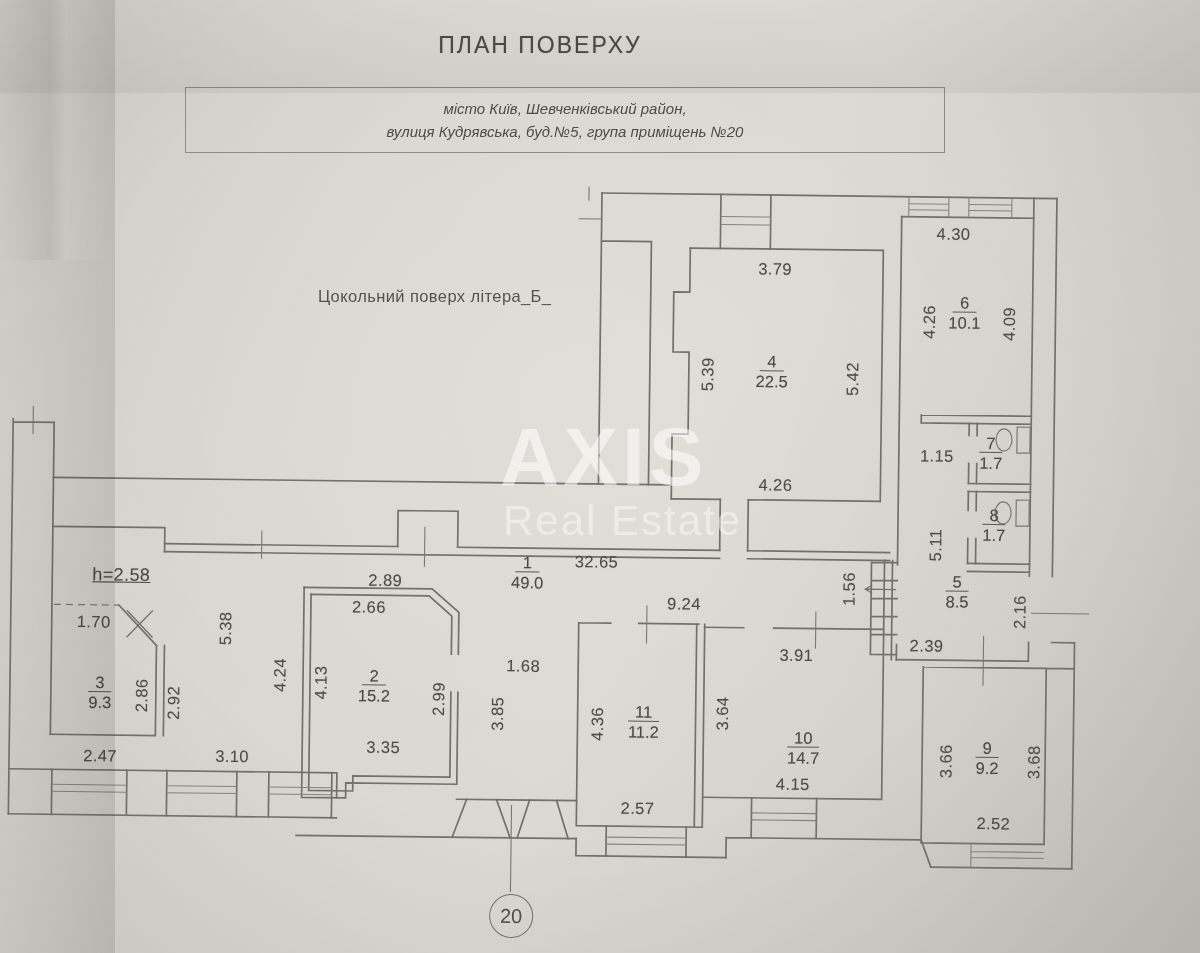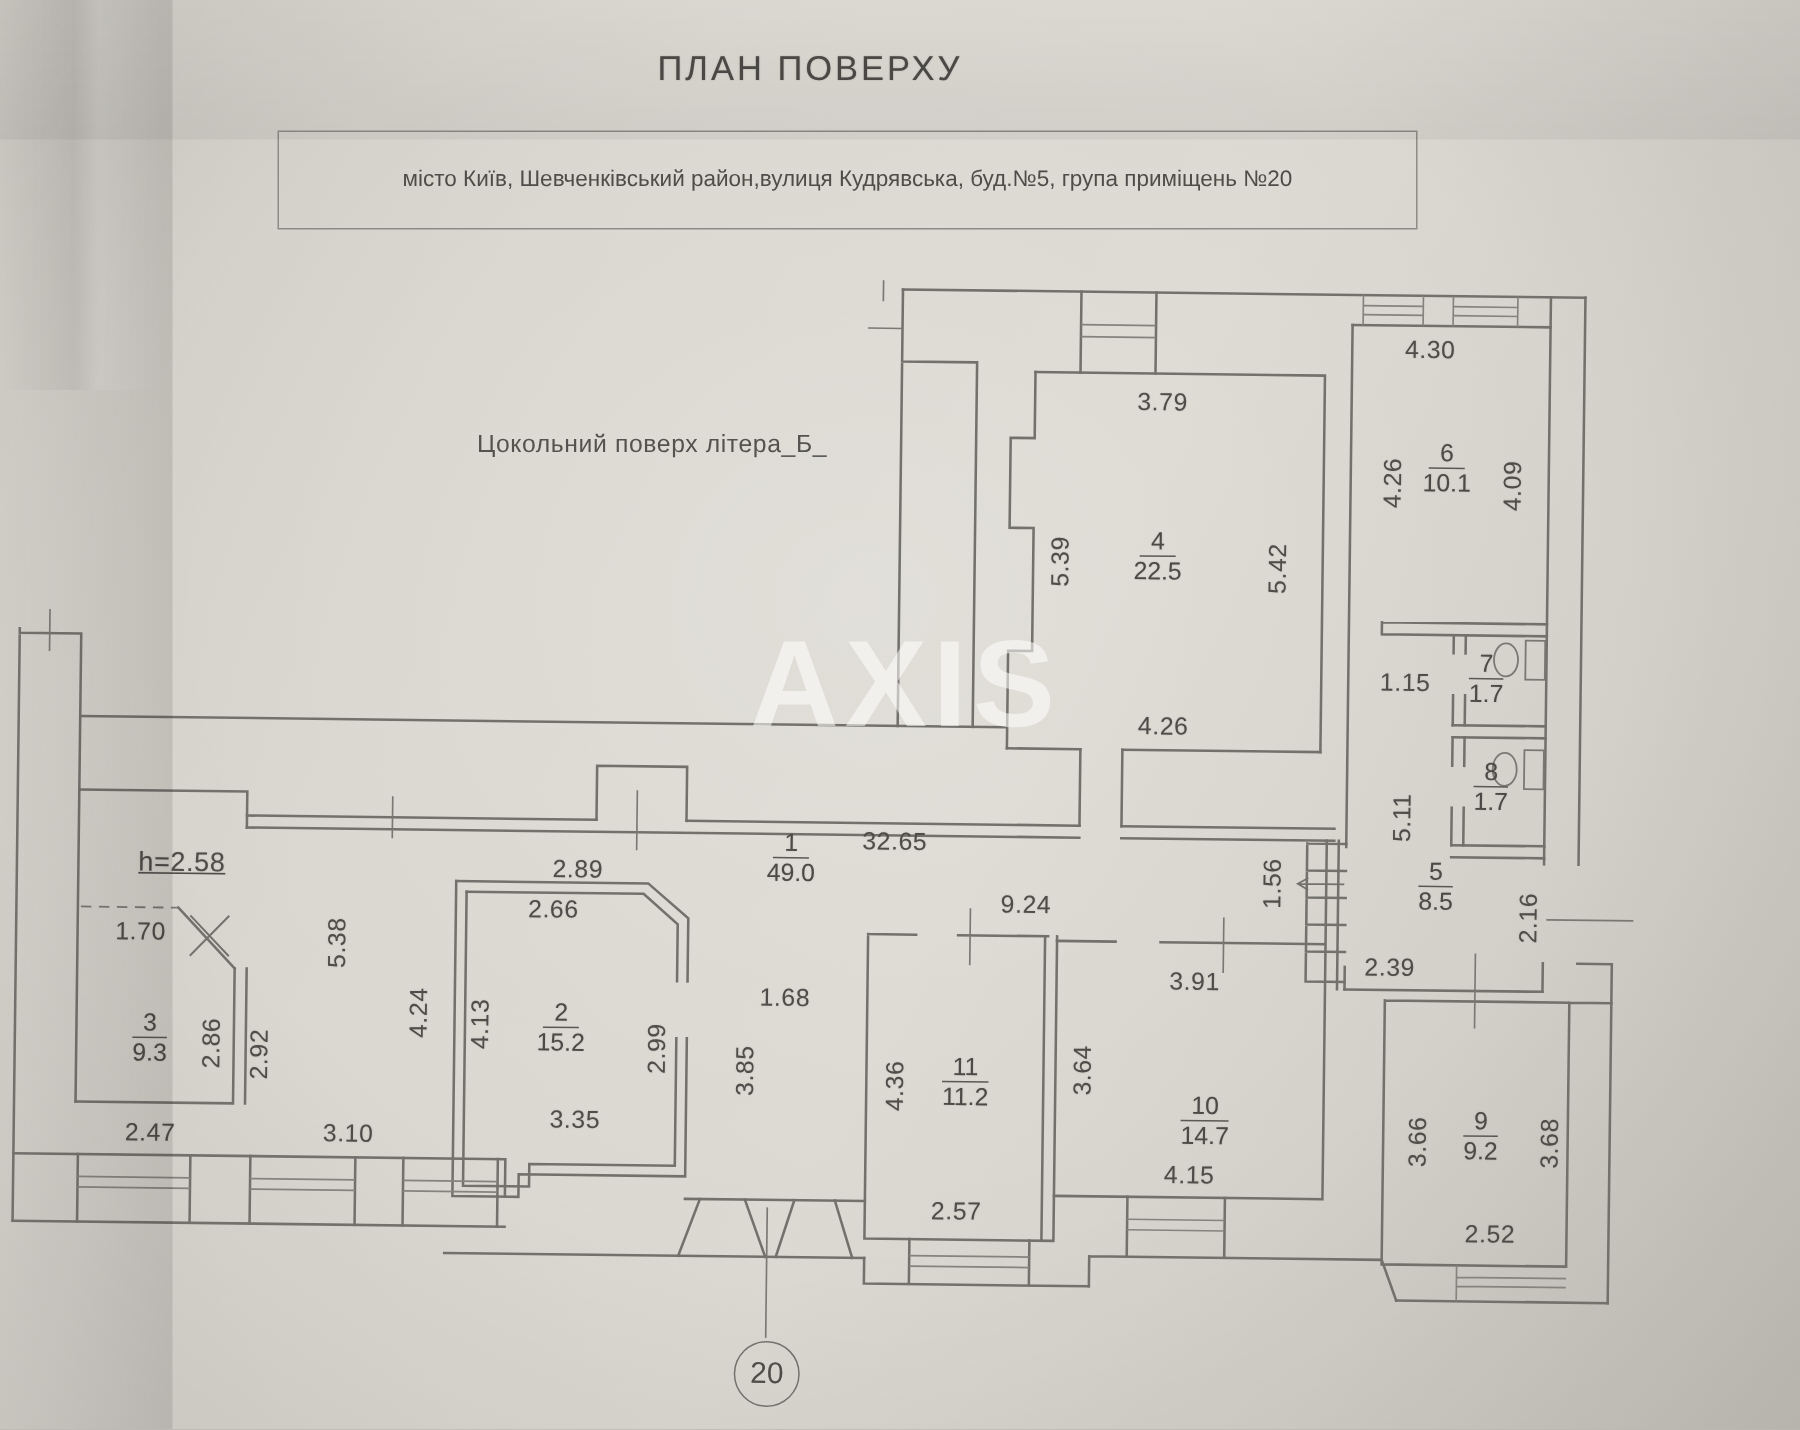--- a/index.html
+++ b/index.html
@@ -15,22 +15,22 @@
     background:linear-gradient(90deg,rgba(0,0,0,0) 0%,rgba(0,0,0,.06) 60%,rgba(0,0,0,.10) 100%);}
   .shade.bottomedge{left:0;top:860px;width:1200px;height:93px;inset:auto;
     background:linear-gradient(180deg,rgba(0,0,0,0),rgba(0,0,0,.05));}
 
   .doc-title{position:absolute;left:0;top:32px;width:1080px;text-align:center;
     font-size:23px;letter-spacing:2px;color:#4c4a46;text-shadow:0 0 1px rgba(76,74,70,.4);}
   .addr-table{position:absolute;left:185px;top:87px;width:758px;height:64px;
     border:1.6px solid #8d8b85;display:flex;color:#4f4d49;}
   .addr-left{flex:0 0 452px;border-right:1.6px solid #8d8b85;display:flex;align-items:center;justify-content:center;
     font-size:14.5px;text-align:center;padding:2px 8px;box-sizing:border-box;}
-  .addr-right{flex:1;display:flex;flex-direction:row;align-items:center;justify-content:center;
-    font-size:15px;line-height:1.55;text-align:center;padding:2px 4px;box-sizing:border-box;}
+  .addr-right{flex:1;display:flex;flex-direction:column;align-items:center;justify-content:center;
+    font-size:15px;line-height:1.55;text-align:center;padding:2px 4px;box-sizing:border-box;font-style:italic;}
   .scale-label{position:absolute;left:380px;top:168px;width:300px;text-align:center;font-size:15px;color:#54524e;}
   .floor-label{position:absolute;left:318px;top:287px;font-size:16.5px;color:#55534f;letter-spacing:.4px;}
 
   #plan{position:absolute;inset:0;transform:rotate(.7deg);transform-origin:520px 520px;}
   #plan svg{position:absolute;inset:0;}
   #plan-labels{position:absolute;inset:0;}
   .dim{position:absolute;font-size:16.5px;color:#4f4d49;white-space:nowrap;letter-spacing:.4px;
     text-shadow:0 0 1px rgba(79,77,73,.3);}
   .dim.u{text-decoration:underline;}
   .room{position:absolute;transform:translate(-50%,-50%);display:flex;flex-direction:column;align-items:center;
@@ -240,16 +240,17 @@
           <span class="ra">11.2</span>
         </div>
       </div>
 
     <div class="sheet-circle">
       <span>20</span>
     </div>
   </div>
 
   <div class="watermark-1">AXIS</div>
+  <div class="watermark-2">Real Estate</div>
 
   <div class="shade rightedge"></div>
   <div class="shade bottomedge"></div>
 </div>
 
 </body></html>

